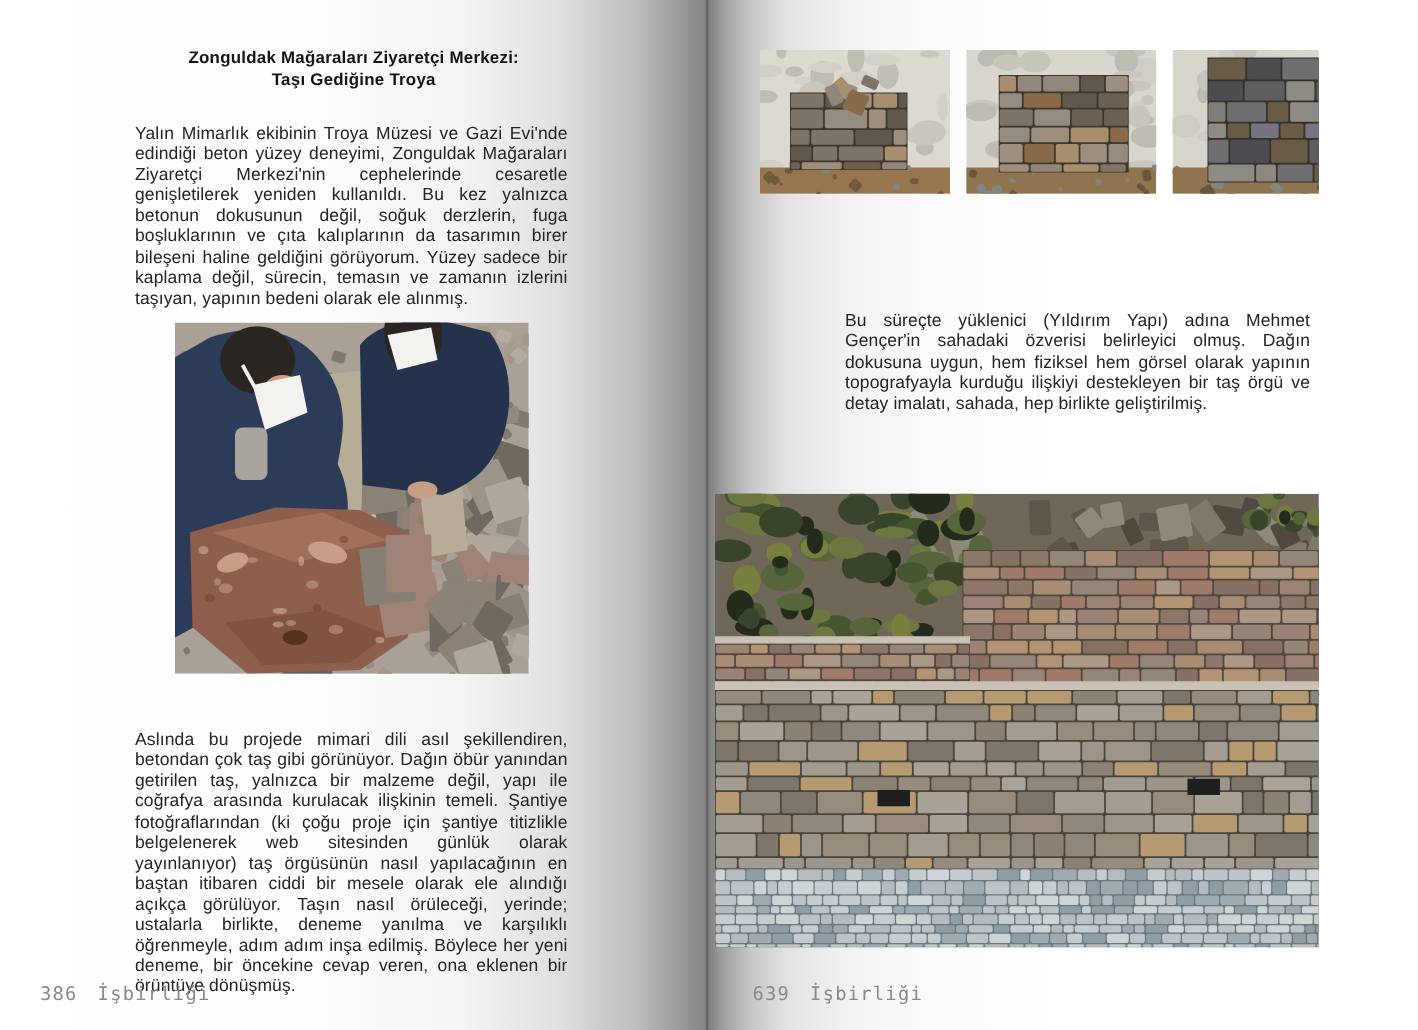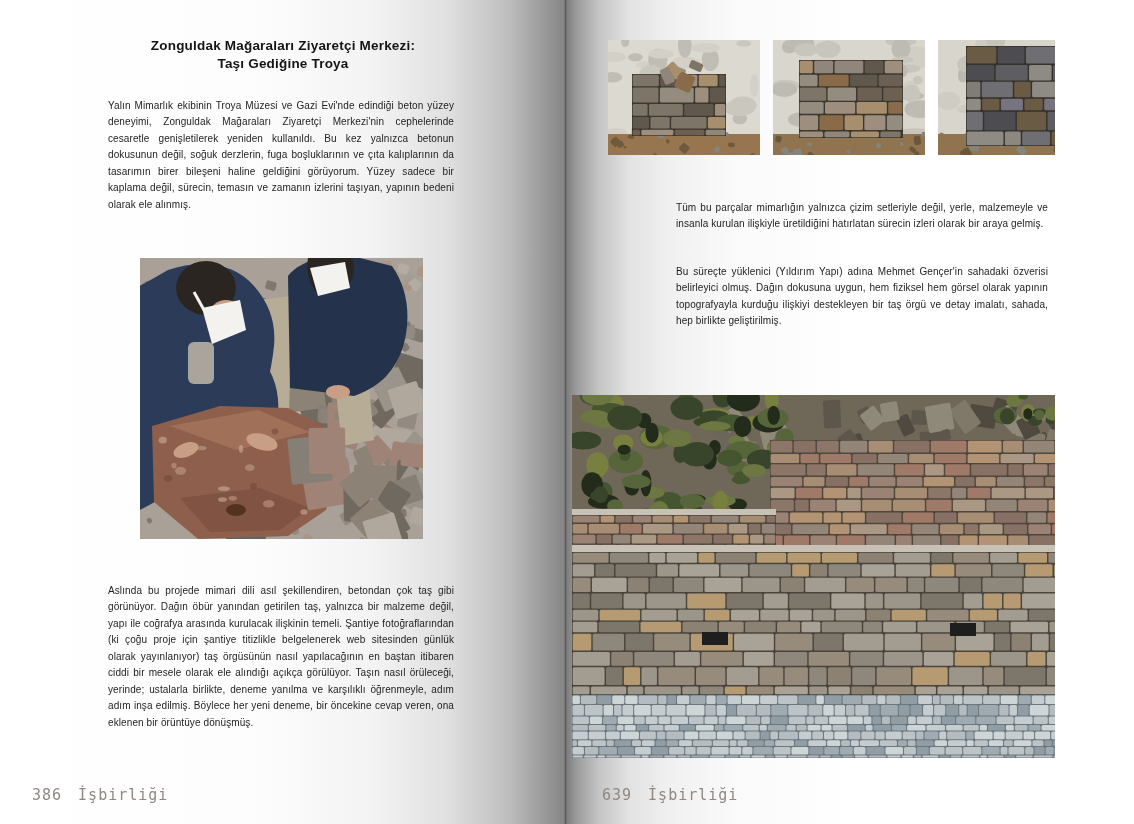--- a/index.html
+++ b/index.html
@@ -3,25 +3,25 @@
 <meta charset="utf-8">
 <style>
   *{box-sizing:border-box}
   html,body{margin:0;padding:0;background:#ffffff}
   .spread{position:relative;width:1055px;height:824px;overflow:hidden;font-family:"Liberation Sans",sans-serif;background:#fff}
   .page{position:absolute;top:0;height:100%}
   .page.left{left:0;width:566px;background:linear-gradient(90deg,#ffffff 0%,#fdfdfd 45%,#f3f3f3 66%,#e0e0e0 79%,#bdbdbd 90%,#8f8f8f 98%,#848484 100%)}
   .page.right{left:566px;width:568px;background:linear-gradient(90deg,#7b7b7b 0%,#9d9d9d 2%,#c6c6c6 6%,#e2e2e2 11%,#f0f0f0 18%,#fafafa 30%,#ffffff 50%)}
   .spine{position:absolute;left:564px;top:0;width:3px;height:100%;background:linear-gradient(90deg,#8a8a8a,#5a5a5a,#7a7a7a)}
   .title{position:absolute;left:0;top:37px;width:566px;margin:0;text-align:center;font-size:13.5px;font-weight:700;line-height:17.5px;color:#141414;letter-spacing:.2px}
-  .para{position:absolute;margin:0;text-align:justify;font-size:10px;line-height:16.45px;color:#232323;letter-spacing:.1px}
+  .para{position:absolute;margin:0;text-align:justify;font-size:14px;line-height:16.45px;color:#232323;letter-spacing:.1px}
   #p-l1{left:108px;top:98px;width:346px}
   #p-l2{left:108px;top:583px;width:346px}
   #p-r1{left:676px;top:200px;width:372px}
-  #p-r2{left:676px;top:264px;width:372px}
+  #p-r2{left:676px;top:248px;width:372px}
   .fig{position:absolute;margin:0;padding:0}
   .fig svg{display:block;width:100%;height:100%}
   #fig-site-w{left:140px;top:258px;width:283px;height:281px}
   #fig-mock0-w{left:608px;top:40px;width:152px;height:115px}
   #fig-mock1-w{left:773px;top:40px;width:152px;height:115px}
   #fig-mock2-w{left:938px;top:40px;width:152px;height:115px}
   #fig-main-w{left:572px;top:395px;width:525px;height:363px}
   .folio{position:absolute;top:786px;font-family:"DejaVu Sans Mono",monospace;font-size:15px;color:#8e8884;letter-spacing:1px;white-space:nowrap}
   .folio .num{margin-right:16px}
   #folio-l{left:32px}
@@ -515,21 +515,20 @@
         <rect x="46.21750707626343" y="71.7326148223877" width="31.234827613830568" height="18.464304199218752" rx="1.5" fill="#4d4c50"></rect>
         <rect x="78.852334690094" y="71.7326148223877" width="29.259127044677733" height="18.464304199218752" rx="1.5" fill="#6a5b45"></rect>
         <rect x="109.51146173477173" y="71.7326148223877" width="13.76632900238038" height="18.464304199218752" rx="1.5" fill="#5e5e62"></rect>
         <rect x="28.7" y="91.59691902160645" width="36.78624324798583" height="13.663737182617187" rx="1.5" fill="#8e8a84"></rect>
         <rect x="66.88624324798583" y="91.59691902160645" width="15.895008826255795" height="13.663737182617187" rx="1.5" fill="#8c877f"></rect>
         <rect x="84.18125207424163" y="91.59691902160645" width="27.96505174636841" height="13.663737182617187" rx="1.5" fill="#6f6e72"></rect>
         <rect x="113.54630382061004" y="91.59691902160645" width="9.753696179389967" height="13.663737182617187" rx="1.5" fill="#6a5b45"></rect>
       </svg>
   </figure>
 
-  <p class="para" id="p-r1">Tüm bu parçalar mimarlığın yalnızca çizim setleriyle değil, yerle, malzemeyle ve insanla kurulan ilişkiyle üretildiğini hatırlatan sürecin izleri olarak bir araya gelmiş.</p>
   <p class="para" id="p-r2">Bu süreçte yüklenici (Yıldırım Yapı) adına Mehmet Gençer'in sahadaki özverisi belirleyici olmuş. Dağın dokusuna uygun, hem fiziksel hem görsel olarak yapının topografyayla kurduğu ilişkiyi destekleyen bir taş örgü ve detay imalatı, sahada, hep birlikte geliştirilmiş.</p>
 
   <figure class="fig" id="fig-main-w">
     <svg id="fig-main" viewBox="0 0 525 363" preserveAspectRatio="none">
         <rect x="0" y="0" width="525" height="130" fill="#6f6758"></rect>
         <rect x="267.8739219903946" y="4.694759845733643" width="28.00773859024048" height="17.126987591512687" rx="2" fill="#5d574b" transform="rotate(87 267.8739219903946 4.694759845733643)"></rect>
         <rect x="398.88212978839874" y="8.730833530426025" width="27.140173196792603" height="21.346303050747938" rx="2" fill="#4f493f" transform="rotate(9 398.88212978839874 8.730833530426025)"></rect>
         <rect x="166.80763810873032" y="34.90749478340149" width="9.282020807266235" height="10.063274849499681" rx="2" fill="#6c665a" transform="rotate(40 166.80763810873032 34.90749478340149)"></rect>
         <rect x="490.2911424636841" y="51.542930603027344" width="13.56646728515625" height="14.065926799509908" rx="2" fill="#4f493f" transform="rotate(52 490.2911424636841 51.542930603027344)"></rect>
         <rect x="329.84139919281006" y="50.623626708984375" width="29.913684844970703" height="25.564635897100015" rx="2" fill="#6c665a" transform="rotate(70 329.84139919281006 50.623626708984375)"></rect>

